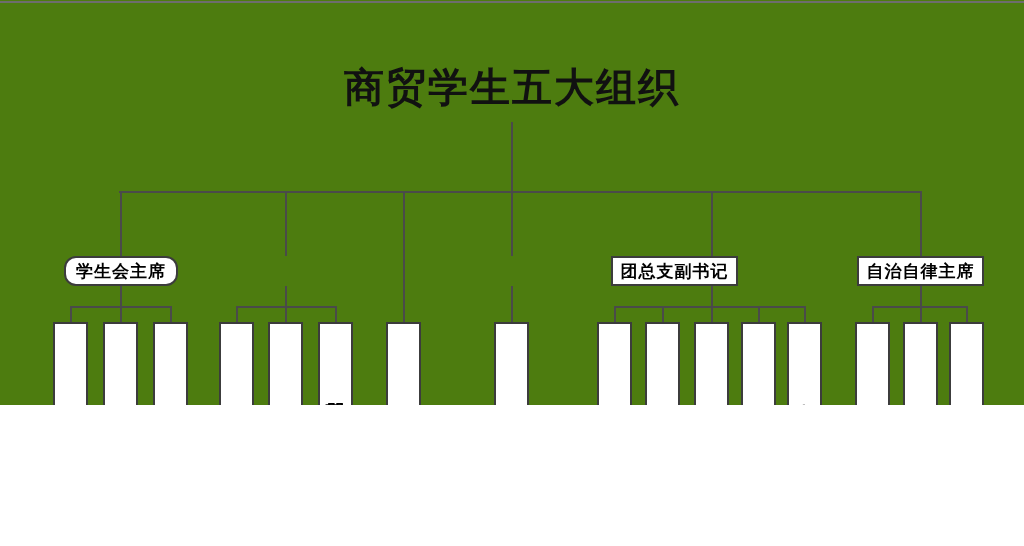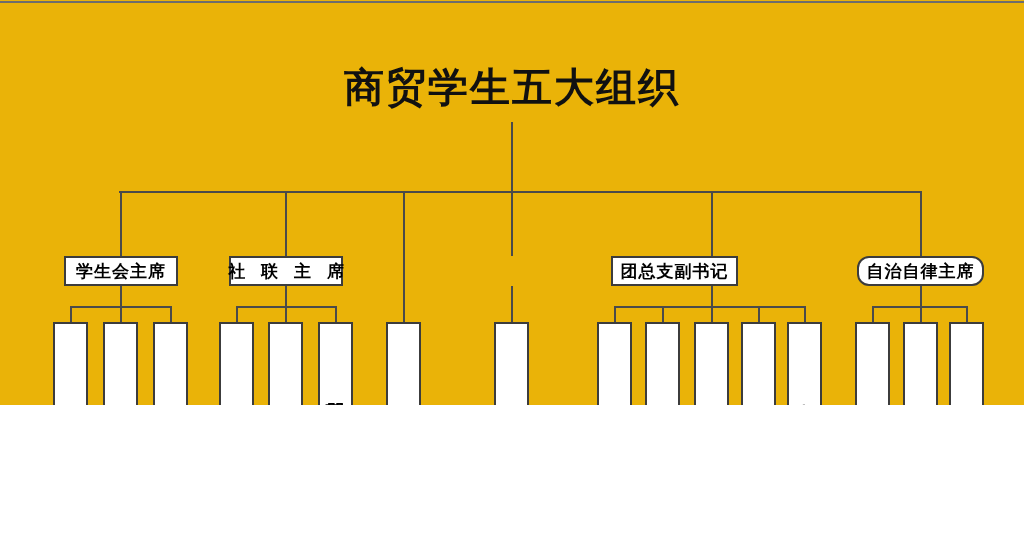--- a/index.html
+++ b/index.html
@@ -7,21 +7,21 @@
     padding: 0;
     background: #ffffff;
   }
   body {
     font-family: "DejaVu Sans", "Liberation Sans", sans-serif;
   }
   #page {
     position: relative;
     width: 1024px;
     height: 405px;
-    background: #eab308;
+    background: #4d7c0f;
     overflow: hidden;
   }
 
   
   .chart-title {
     position: absolute;
     left: 0;
     top: 60px;
     width: 1024px;
     text-align: center;
@@ -95,38 +95,37 @@
 
   <div class="page-rule" style="top:1px;"></div>
 
   <div class="chart-title">商贸学生五大组织</div>
 
   <div class="ln-v" style="left:511px; top:122px; height:70px;"></div>
 
   <div class="ln-h" style="left:119px; top:191px; width:802px;"></div>
 
   <div class="ln-v" style="left:120px; top:191px; height:65px;"></div>
-  <div class="node lvl2" style="left:64px; top:256px; width:114px; height:30px;">学生会主席</div>
+  <div class="node lvl2" style="left:64px; top:256px; width:114px; height:30px;border-radius:12px;">学生会主席</div>
   <div class="ln-v" style="left:120px; top:286px; height:21px;"></div>
   <div class="ln-h" style="left:70px; top:306px; width:101px;"></div>
   <div class="ln-v" style="left:70px; top:306px; height:16px;"></div>
   <div class="ln-v" style="left:120px; top:306px; height:16px;"></div>
   <div class="ln-v" style="left:170px; top:306px; height:16px;"></div>
   <div class="node leaf" style="left:53px; top:322px; width:35px; height:136px;">
       <span>体育部</span>
     </div>
   <div class="node leaf" style="left:103px; top:322px; width:35px; height:136px;">
       <span>外联部</span>
     </div>
   <div class="node leaf" style="left:153px; top:322px; width:35px; height:136px;">
       <span>就业服务部</span>
     </div>
 
   <div class="ln-v" style="left:285px; top:191px; height:65px;"></div>
-  <div class="node lvl2 spaced" style="left:229px; top:256px; width:114px; height:30px;">社 联 主 席</div>
   <div class="ln-v" style="left:285px; top:286px; height:21px;"></div>
   <div class="ln-h" style="left:236px; top:306px; width:100px;"></div>
   <div class="ln-v" style="left:236px; top:306px; height:16px;"></div>
   <div class="ln-v" style="left:285px; top:306px; height:16px;"></div>
   <div class="ln-v" style="left:335px; top:306px; height:16px;"></div>
   <div class="node leaf" style="left:219px; top:322px; width:35px; height:136px;">
       <span>思研会</span>
     </div>
   <div class="node leaf" style="left:268px; top:322px; width:35px; height:136px;">
       <span>社团联合会</span>
@@ -165,21 +164,21 @@
       <span>组织部</span>
     </div>
   <div class="node leaf" style="left:741px; top:322px; width:35px; height:136px;">
       <span>青年志愿队</span>
     </div>
   <div class="node leaf" style="left:787px; top:322px; width:35px; height:136px;">
       <span>素质拓展中心</span>
     </div>
 
   <div class="ln-v" style="left:920px; top:191px; height:65px;"></div>
-  <div class="node lvl2" style="left:857px; top:256px; width:127px; height:30px;border-radius:12px;">自治自律主席</div>
+  <div class="node lvl2" style="left:857px; top:256px; width:127px; height:30px;">自治自律主席</div>
   <div class="ln-v" style="left:920px; top:286px; height:21px;"></div>
   <div class="ln-h" style="left:872px; top:306px; width:96px;"></div>
   <div class="ln-v" style="left:872px; top:306px; height:16px;"></div>
   <div class="ln-v" style="left:920px; top:306px; height:16px;"></div>
   <div class="ln-v" style="left:966px; top:306px; height:16px;"></div>
   <div class="node leaf" style="left:855px; top:322px; width:35px; height:136px;">
       <span>纪检部</span>
     </div>
   <div class="node leaf" style="left:903px; top:322px; width:35px; height:136px;">
       <span>勤助部</span>

